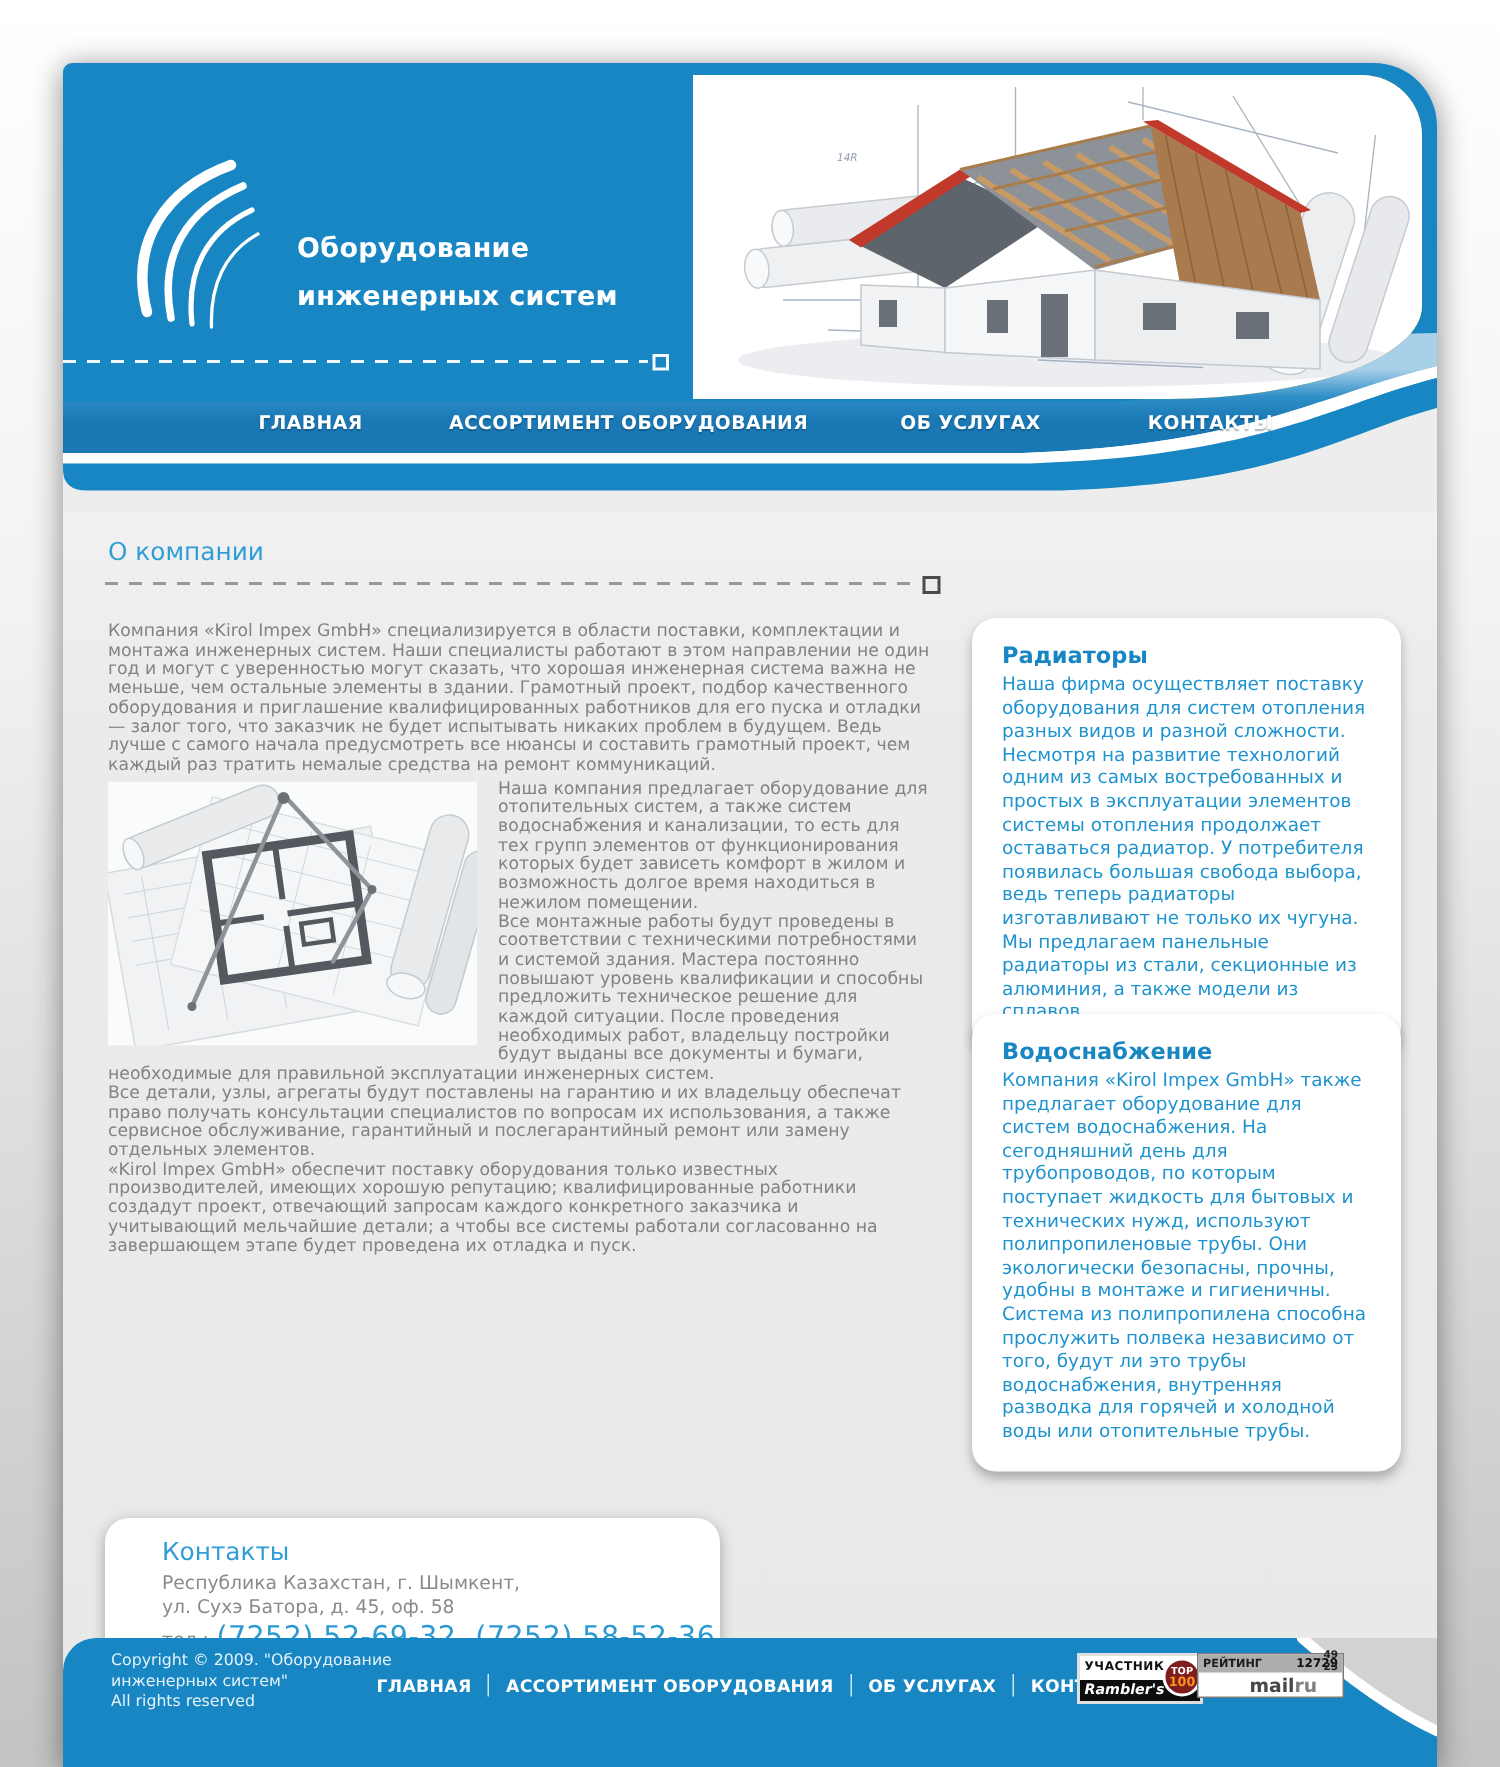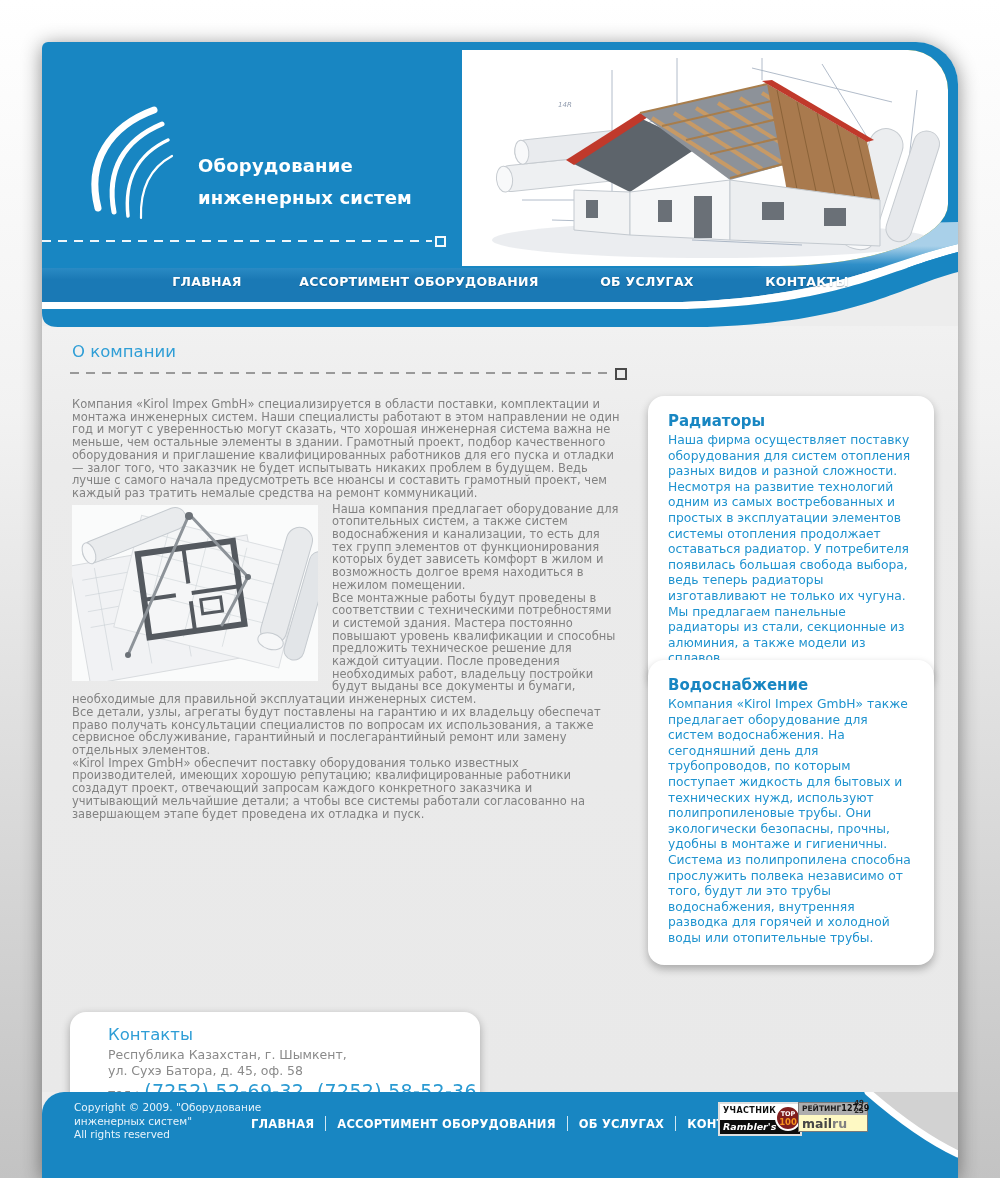--- a/index.html
+++ b/index.html
@@ -34,21 +34,21 @@
   }
   
   .navsvg{position:absolute;left:0;top:180px;width:916px;height:130px;z-index:2;}
   .nav-items{position:absolute;left:0;top:232px;width:916px;height:22px;z-index:6;}
   .nav-item{
     position:absolute;transform:translateX(-50%);white-space:nowrap;cursor:pointer;
     color:#ffffff;font-size:12.5px;font-weight:bold;letter-spacing:.3px;
     text-shadow:0 1px 1px rgba(0,40,70,.35);
   }
   
-  .content{position:absolute;left:0;top:284px;width:916px;height:766px;z-index:1;
+  .content{position:absolute;left:0;top:300px;width:916px;height:766px;z-index:1;
     background:linear-gradient(180deg,#f1f1f1 0%,#ebebeb 18%,#e9e9e9 100%);}
   .page-heading{position:absolute;left:30px;top:16px;color:#2f9ed6;font-size:16.5px;}
   .head-dash{
     position:absolute;left:28px;top:46px;width:542px;height:2px;
     background:repeating-linear-gradient(90deg,#999999 0 9px,transparent 9px 16px);
   }
   .head-dash::after{
     content:"";position:absolute;right:-15px;top:-4px;width:8px;height:8px;
     border:2px solid #4a4a4a;background:#ececec;
   }
@@ -102,31 +102,31 @@
     color:#ffffff;font-size:9.5px;font-weight:bold;font-style:italic;padding-left:3px;box-sizing:border-box;line-height:14px;
   }
   .rambler .r-circle{
     position:absolute;right:-1px;top:1px;width:26px;height:26px;background:#7f1d1d;border-radius:50%;
     border:2px solid #ffffff;box-sizing:border-box;text-align:center;
   }
   .rambler .r-circle .rc1{display:block;color:#ffffff;font-size:6.5px;font-weight:bold;line-height:7px;margin-top:4px;}
   .rambler .r-circle .rc2{display:block;color:#f7931e;font-size:8.5px;font-weight:bold;line-height:9px;}
   
   .mailru{
-    position:absolute;left:756px;top:10px;width:70px;height:30px;background:#fef9c3;
+    position:absolute;left:756px;top:10px;width:98px;height:30px;background:#ffffff;
     border:1px solid #7a7a7a;cursor:pointer;box-sizing:border-box;
   }
   .mailru .m-top{
     position:absolute;left:0;top:0;width:100%;height:12px;background:#adadad;
     display:flex;justify-content:space-between;box-sizing:border-box;padding:1px 3px 0 3px;
   }
   .mailru .m-label{color:#1c1c1c;font-size:7.5px;font-weight:bold;}
   .mailru .m-value{color:#101010;font-size:8px;font-weight:bold;}
   .mailru .m-brand{position:absolute;left:3px;bottom:1px;font-size:12.5px;font-weight:bold;line-height:13px;}
-  .mailru .m-brand .mb1{color:#474747;}
+  .mailru .m-brand .mb1{color:#474747;margin-left:31px;}
   .mailru .m-brand .mb2{color:#818181;}
   .mailru .m-nums{position:absolute;right:3px;bottom:16px;text-align:right;color:#242424;font-size:7px;font-weight:bold;line-height:7.5px;}
 </style>
 </head>
 <body>
 
 <div id="card">
 
   <div class="header-blue"></div>
 

